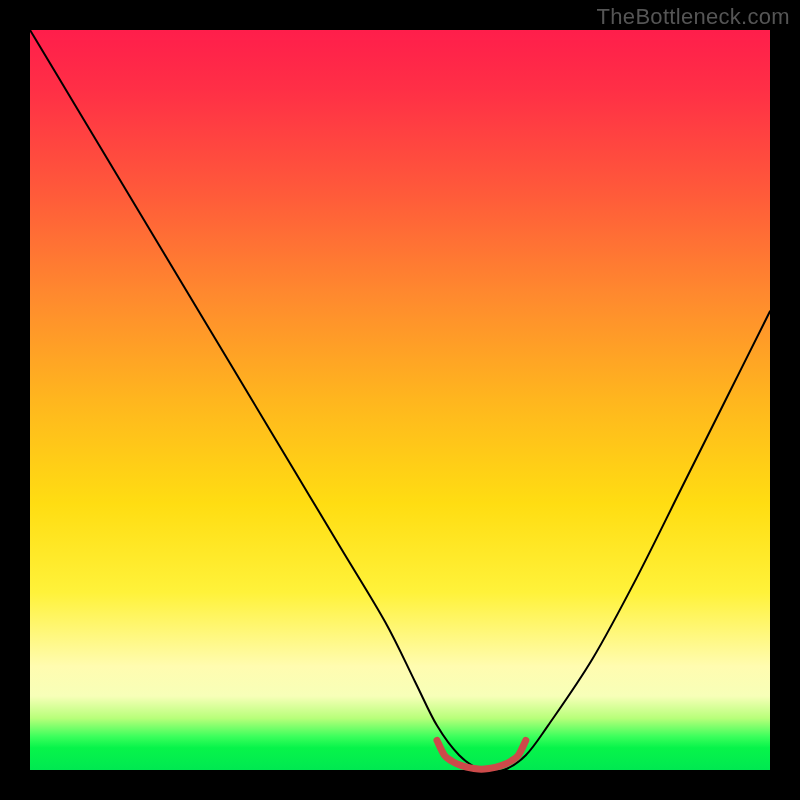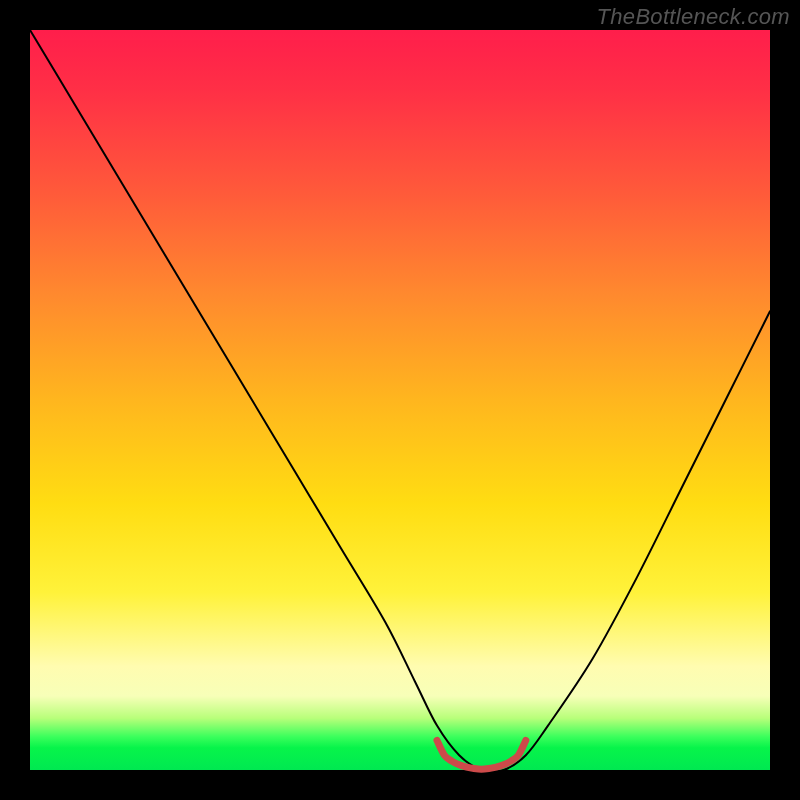--- a/index.html
+++ b/index.html
@@ -9,21 +9,20 @@
     height: 800px;
     background: #000;
     overflow: hidden;
     font-family: Arial, Helvetica, sans-serif;
   }
   .frame {
     position: relative;
     width: 800px;
     height: 712px;
     background: #000;
-    font-style: italic;
   }
   .watermark {
     position: absolute;
     top: 4px;
     right: 10px;
     color: #555;
     font-size: 22px;
     font-weight: 500;
     letter-spacing: 0.3px;
     user-select: none;

